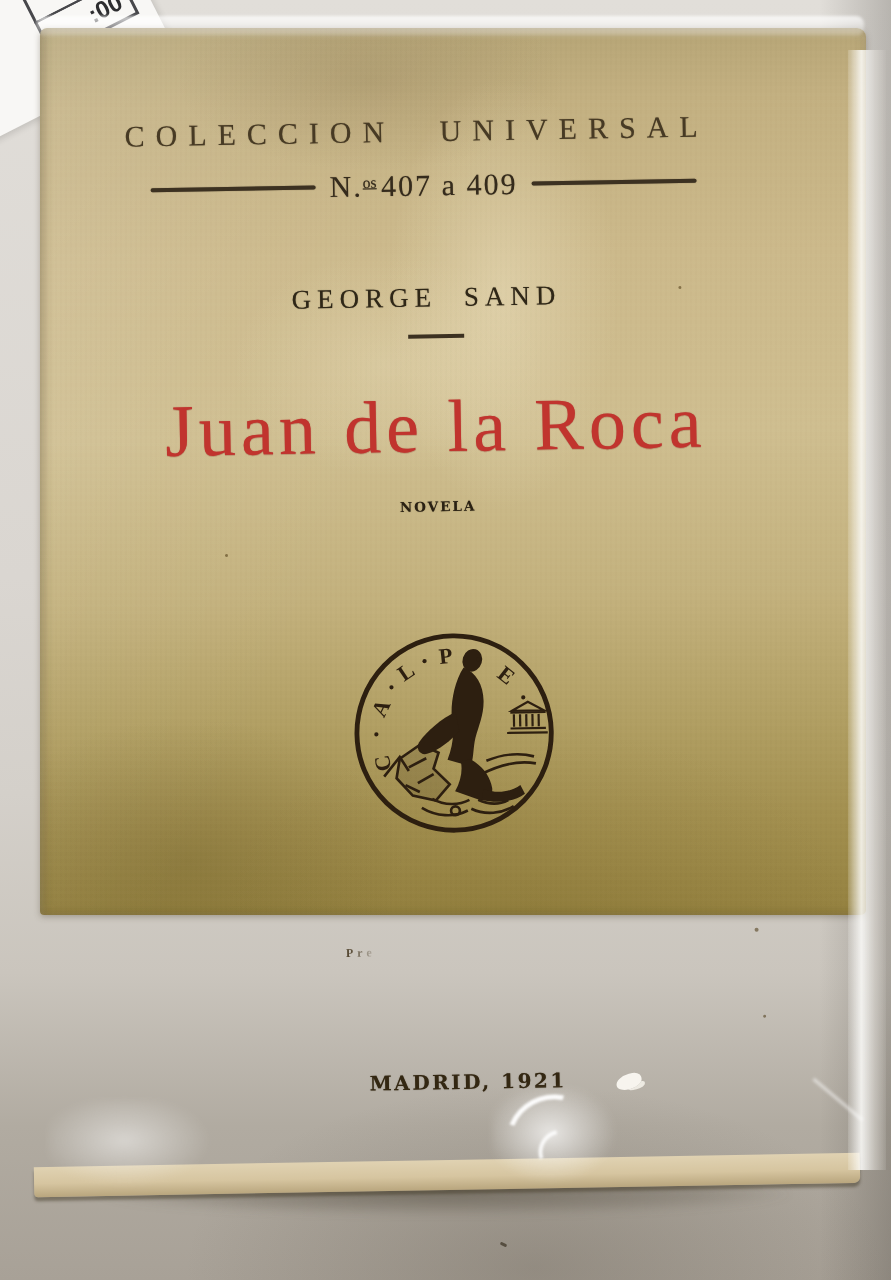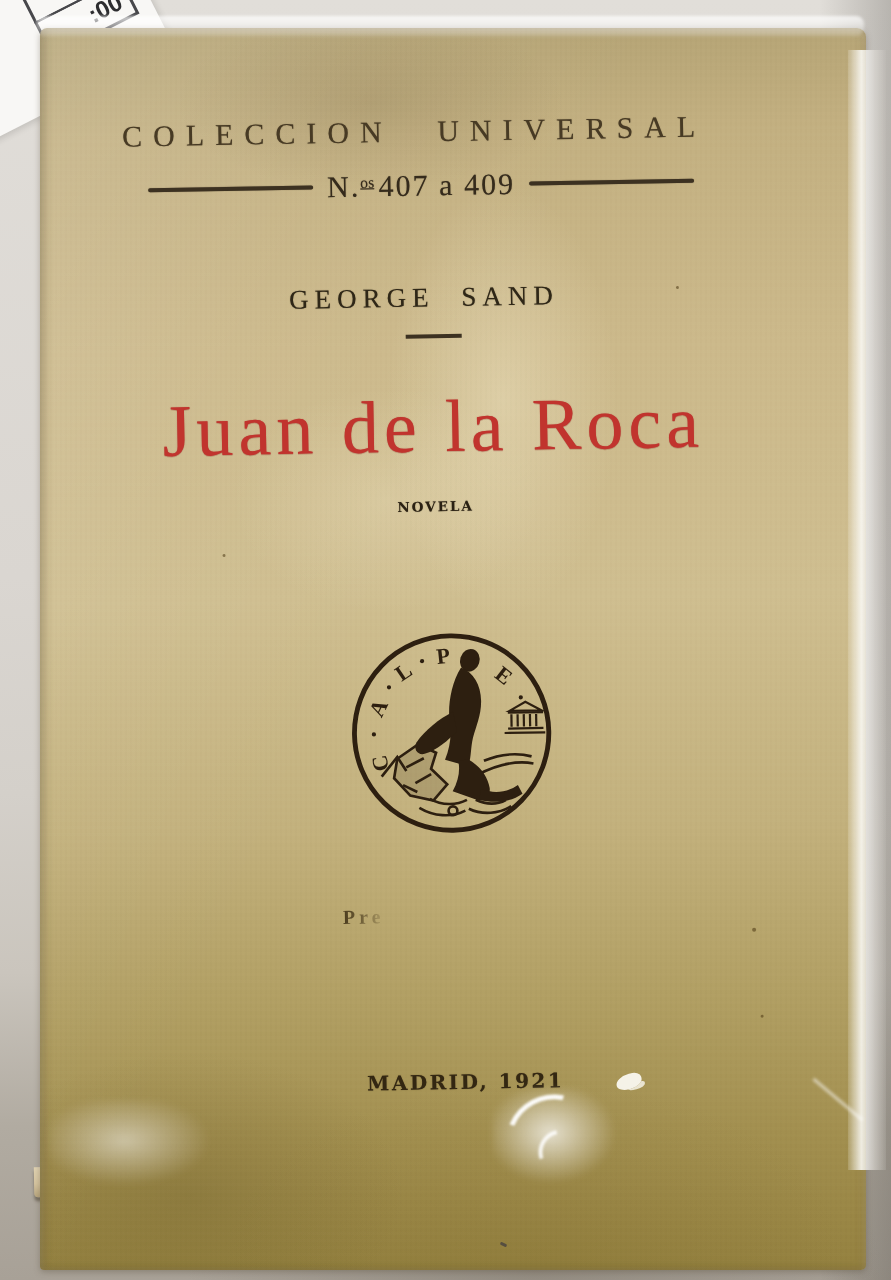--- a/index.html
+++ b/index.html
@@ -25,21 +25,21 @@
   
   .book-shadow{position:absolute;left:18px;top:1172px;width:852px;height:56px;
     background:radial-gradient(ellipse 55% 50% at 50% 40%, rgba(70,63,50,.45), rgba(70,63,50,.18) 55%, transparent 75%);
     filter:blur(4px);}
   
   .page-edges{position:absolute;left:34px;top:1160px;width:826px;height:30px;
     transform:rotate(-1deg);border-radius:0 0 6px 4px;
     background:linear-gradient(180deg,#e0d2b2 0%,#d6c5a0 55%,#b9a67e 100%);
     box-shadow:0 4px 3px rgba(60,50,30,.45);}
   
-  .book{position:absolute;left:40px;top:28px;width:826px;height:1242px;border-radius:7px 9px 5px 4px;
+  .book{position:absolute;left:40px;top:28px;width:826px;height:887px;border-radius:7px 9px 5px 4px;
     background:
       radial-gradient(ellipse 160px 300px at 56% 30%, rgba(244,234,203,.42), transparent 72%),
       radial-gradient(ellipse 220px 160px at 42% 38%, rgba(242,232,200,.30), transparent 70%),
       radial-gradient(ellipse 260px 120px at 40% 6%, rgba(80,62,30,.14), transparent 75%),
       radial-gradient(ellipse 300px 200px at 18% 94%, rgba(85,70,25,.22), transparent 72%),
       radial-gradient(ellipse 420px 240px at 60% 99%, rgba(120,100,40,.18), transparent 75%),
       linear-gradient(115deg, rgba(255,255,255,.15) 0%, rgba(255,255,255,.04) 26%, transparent 44%),
       linear-gradient(179deg,#b4a374 0%,#c3b081 9%,#ccb98b 26%,#cfbe90 46%,#c3b17d 64%,#b19f63 78%,#a28f4f 89%,#94813f 100%);
     box-shadow:inset 4px 0 10px rgba(90,75,40,.35), inset -3px 0 8px rgba(120,100,55,.25),
                inset 0 4px 8px rgba(255,255,255,.25), 0 2px 6px rgba(80,70,50,.35);}
@@ -56,21 +56,21 @@
   .issue-num{font-size:30px;color:#352b1c;letter-spacing:2px;text-shadow:0 0 1px rgba(53,43,28,.5);}
   .issue-num sup{font-size:.52em;vertical-align:.55em;letter-spacing:0;text-decoration:underline;}
   .author{left:388px;top:254px;font-size:27px;letter-spacing:6px;word-spacing:14px;color:#2f2717;
     text-shadow:0 0 1px rgba(47,39,23,.6);}
   .author-rule{left:397px;top:306px;width:56px;height:3.5px;background:#3c3121;transform:translateX(-50%);}
   .title{left:395px;top:356px;font-size:74px;letter-spacing:5px;color:#c1342e;
     text-shadow:0 0 1px rgba(160,40,35,.6), 0 1px 0 rgba(120,30,25,.18);}
   .genre{left:396px;top:470px;font-family:"DejaVu Serif",serif;font-weight:bold;font-size:13.5px;
     letter-spacing:2px;color:#2a2113;text-shadow:0 0 1px rgba(42,33,19,.5);}
   .emblem{position:absolute;left:302px;top:599px;width:212px;height:212px;}
-  .price{position:absolute;left:296px;top:876px;font-size:20px;letter-spacing:4px;font-weight:bold;
+  .price{position:absolute;left:296px;top:916px;font-size:12px;letter-spacing:4px;font-weight:bold;
     color:transparent;background:linear-gradient(90deg, rgba(55,40,15,.85) 0%, rgba(55,40,15,.55) 45%, rgba(55,40,15,.08) 100%);
     -webkit-background-clip:text;background-clip:text;}
   .imprint{left:416px;top:1042px;font-family:"DejaVu Serif",serif;font-weight:bold;font-size:20px;
     letter-spacing:2.5px;color:#332712;text-shadow:0 0 1px rgba(51,39,18,.55);}
   .speck{position:absolute;border-radius:50%;background:rgba(75,55,18,.55);}
   
   .flap-top{position:absolute;left:36px;top:16px;width:828px;height:20px;border-radius:8px;
     background:linear-gradient(180deg, rgba(255,255,255,.75), rgba(255,255,255,.15));filter:blur(1.5px);}
   .flap-right{position:absolute;left:848px;top:50px;width:38px;height:1120px;
     background:linear-gradient(90deg, rgba(255,255,255,.15), rgba(253,253,251,.85) 35%, rgba(228,225,220,.55) 70%, rgba(200,196,190,.2));

